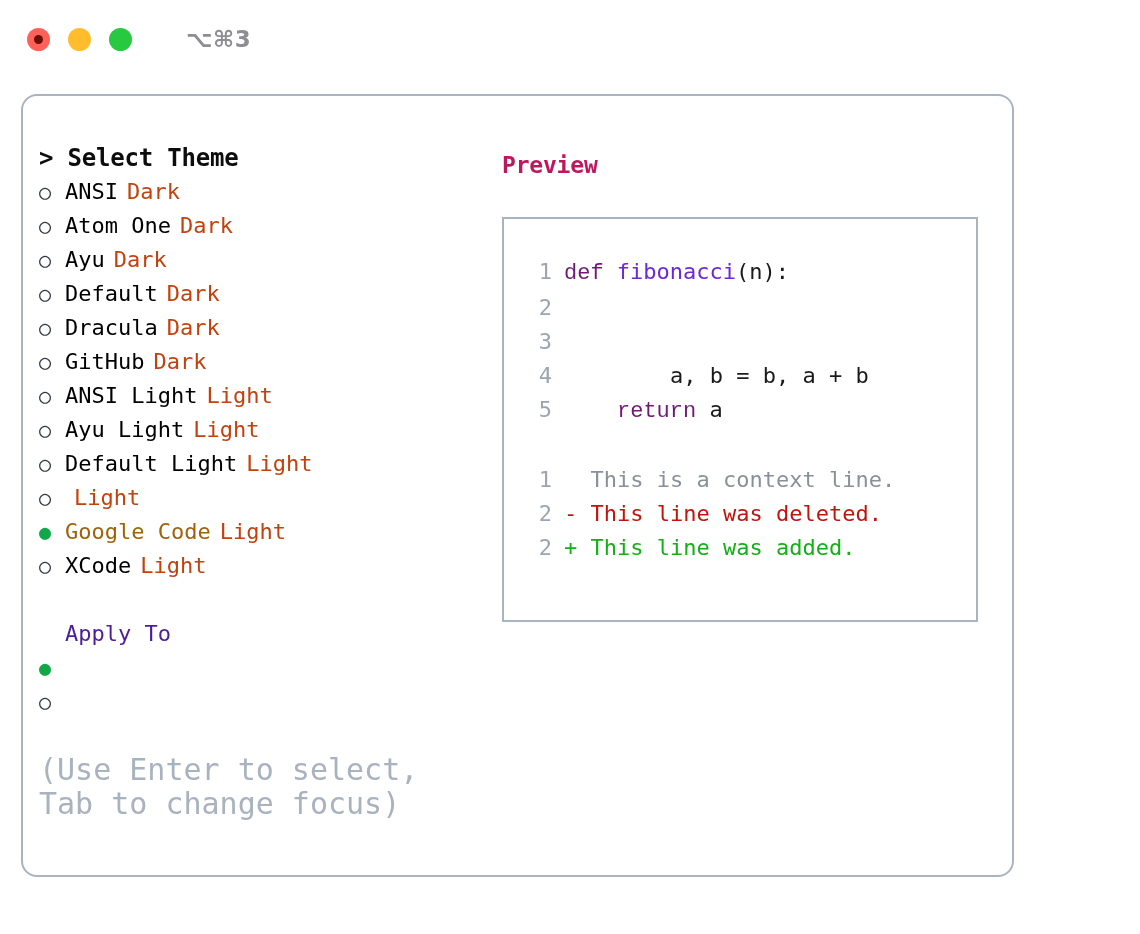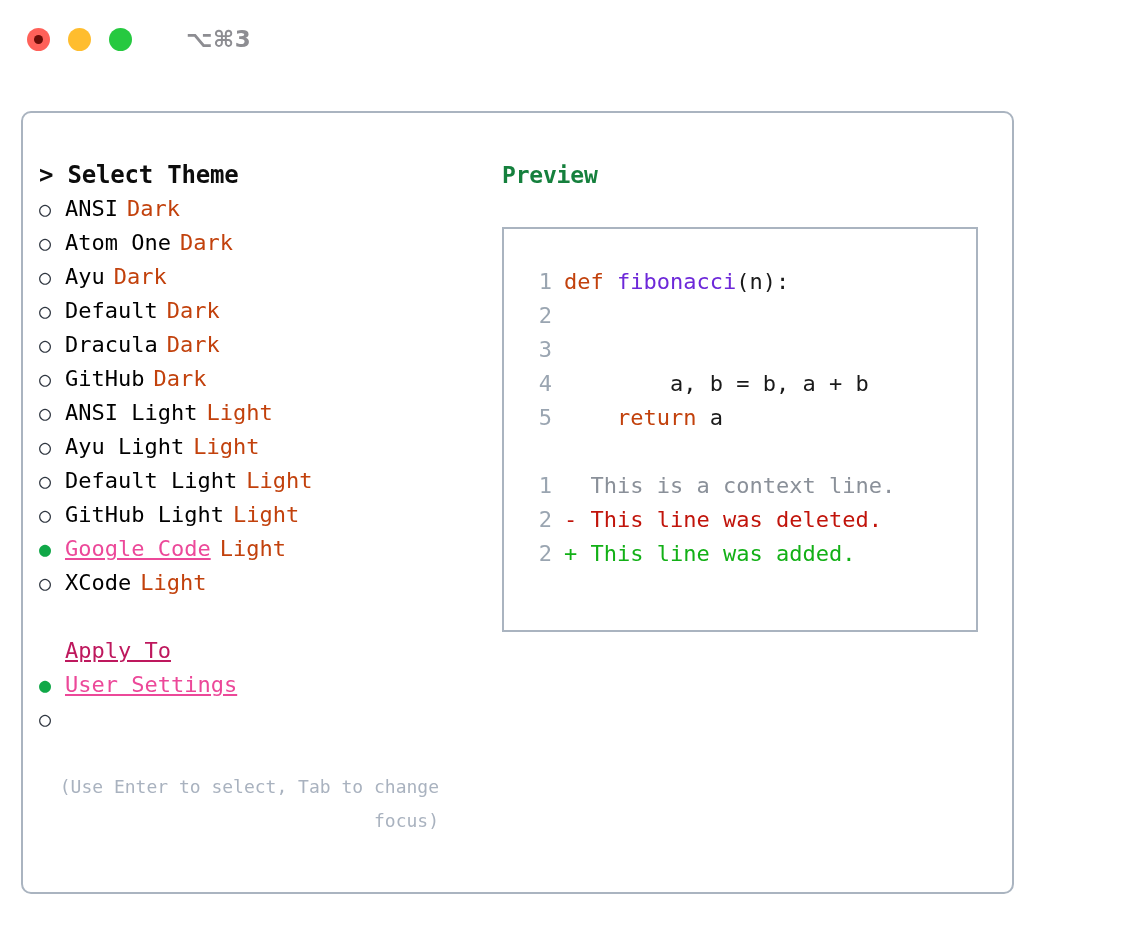--- a/index.html
+++ b/index.html
@@ -63,25 +63,25 @@
     font-size: 23px;
     font-weight: 700;
     color: #8d8d92;
     letter-spacing: 0.5px;
   }
 
   
   .panel {
     position: absolute;
     left: 21px;
-    top: 111px;
+    top: 94px;
     width: 993px;
     height: 783px;
     border: 2px solid #aab4c0;
-    border-radius: 10px;
+    border-radius: 16px;
     box-sizing: border-box;
     background: #ffffff;
   }
 
   .columns {
     position: absolute;
     left: 0; top: 0;
     width: 100%; height: 100%;
   }
 
@@ -110,59 +110,58 @@
     white-space: pre;
   }
   .bullet {
     width: 26px;
     flex: 0 0 26px;
     font-size: 20px;
     color: #2f3640;
   }
   .bullet.sel { color: #10a848; }
   .theme-name { color: #000000; }
-  .theme-row.selected .theme-name { color: #ec4899; text-decoration: underline; }
+  .theme-row.selected .theme-name { color: #a16207; }
   .theme-kind {
     color: #c2410c;
     margin-left: 9px;
   }
 
   .section-gap { height: 34px; }
 
   .apply-label {
     font-size: 22px;
     line-height: 34px;
-    color: #be185d;
+    color: #4c1d95;
     padding-left: 26px;
     white-space: pre;
-    text-decoration: underline;
   }
 
   .hint {
     margin-top: 34px;
-    font-size: 18px;
+    font-size: 30px;
     line-height: 34px;
     color: #a9b2bf;
     width: 400px;
-    text-align: right;
   }
 
   
   .right-col {
     position: absolute;
     left: 479px;
     top: 45px;
     width: 490px;
   }
   .preview-header {
     font-size: 23px;
     font-weight: 700;
-    color: #15803d;
+    color: #be185d;
     line-height: 34px;
     letter-spacing: -0.2px;
+    margin-top: 7px;
   }
   .preview-box {
     margin-top: 35px;
     width: 476px;
     height: 405px;
     border: 2px solid #aab4c0;
     box-sizing: border-box;
     background: #ffffff;
     padding: 36px 0 0 14px;
   }
@@ -176,21 +175,21 @@
   }
   .lno {
     width: 34px;
     flex: 0 0 34px;
     text-align: right;
     color: #9aa5b1;
     margin-right: 12px;
   }
   .code-txt { white-space: pre; }
 
-  .tok-kw   { color: #c2410c; }
+  .tok-kw   { color: #701a75; font-family: Liberation Mono, monospace; }
   .tok-fn   { color: #6d28d9; }
   .tok-num  { color: #0b7a78; }
   .tok-pl   { color: #1a1a1a; }
 
   .blank-line { height: 34px; }
 
   .diff-ctx { color: #8a9099; }
   .diff-del { color: #c1140b; }
   .diff-add { color: #12b016; }
 </style>
@@ -217,31 +216,31 @@
         <div id="theme-list">
             <div class="theme-row"><span class="bullet">○</span><span class="theme-name">ANSI</span><span class="theme-kind">Dark</span></div>
             <div class="theme-row"><span class="bullet">○</span><span class="theme-name">Atom One</span><span class="theme-kind">Dark</span></div>
             <div class="theme-row"><span class="bullet">○</span><span class="theme-name">Ayu</span><span class="theme-kind">Dark</span></div>
             <div class="theme-row"><span class="bullet">○</span><span class="theme-name">Default</span><span class="theme-kind">Dark</span></div>
             <div class="theme-row"><span class="bullet">○</span><span class="theme-name">Dracula</span><span class="theme-kind">Dark</span></div>
             <div class="theme-row"><span class="bullet">○</span><span class="theme-name">GitHub</span><span class="theme-kind">Dark</span></div>
             <div class="theme-row"><span class="bullet">○</span><span class="theme-name">ANSI Light</span><span class="theme-kind">Light</span></div>
             <div class="theme-row"><span class="bullet">○</span><span class="theme-name">Ayu Light</span><span class="theme-kind">Light</span></div>
             <div class="theme-row"><span class="bullet">○</span><span class="theme-name">Default Light</span><span class="theme-kind">Light</span></div>
-            <div class="theme-row"><span class="bullet">○</span><span class="theme-name">GitHub Light</span><span class="theme-kind">Light</span></div>
+            <div class="theme-row"><span class="bullet">○</span><span class="theme-kind">Light</span></div>
             <div class="theme-row selected"><span class="bullet sel">●</span><span class="theme-name">Google Code</span><span class="theme-kind">Light</span></div>
             <div class="theme-row"><span class="bullet">○</span><span class="theme-name">XCode</span><span class="theme-kind">Light</span></div>
           </div>
 
         <div class="section-gap"></div>
 
         <div class="apply-label">Apply To</div>
 
         <div id="apply-list">
-            <div class="theme-row selected"><span class="bullet sel">●</span><span class="theme-name">User Settings</span></div>
+            <div class="theme-row selected"><span class="bullet sel">●</span></div>
             <div class="theme-row"><span class="bullet">○</span></div>
           </div>
 
         <div class="hint">(Use Enter to select, Tab to change focus)</div>
       </div>
 
       <div class="right-col">
         <div class="preview-header">Preview</div>
         <div class="preview-box">
           <div id="code-block">

